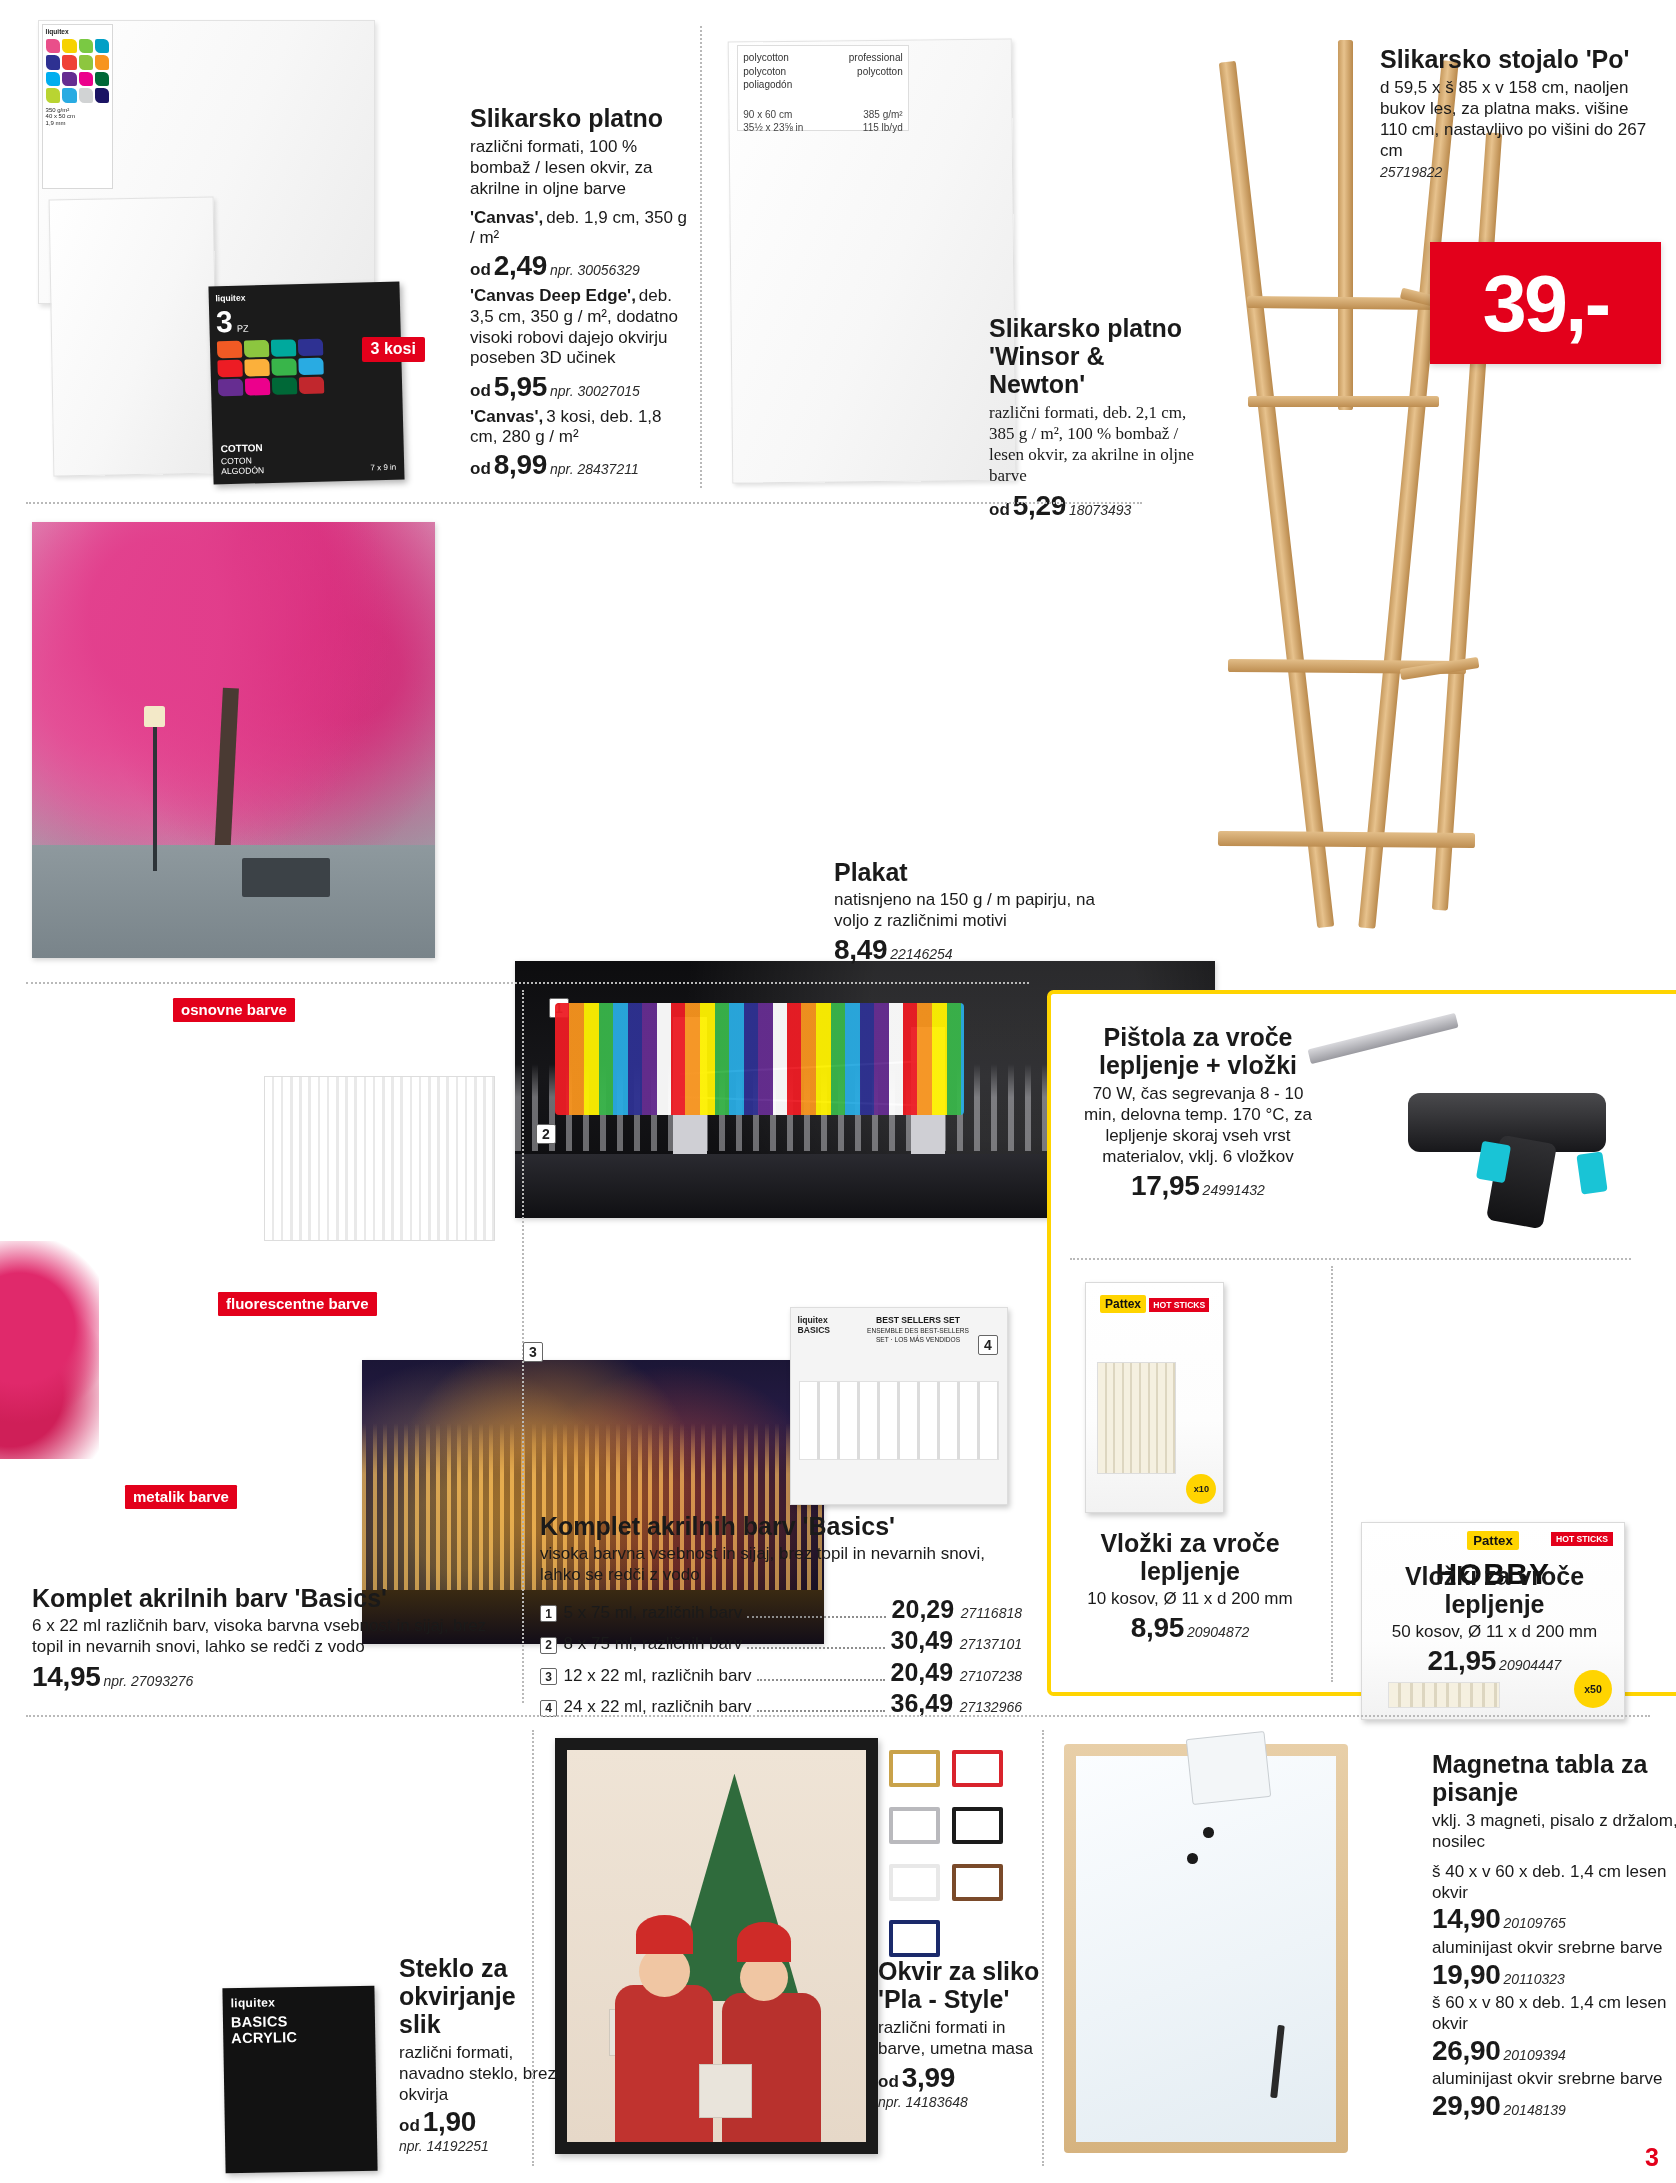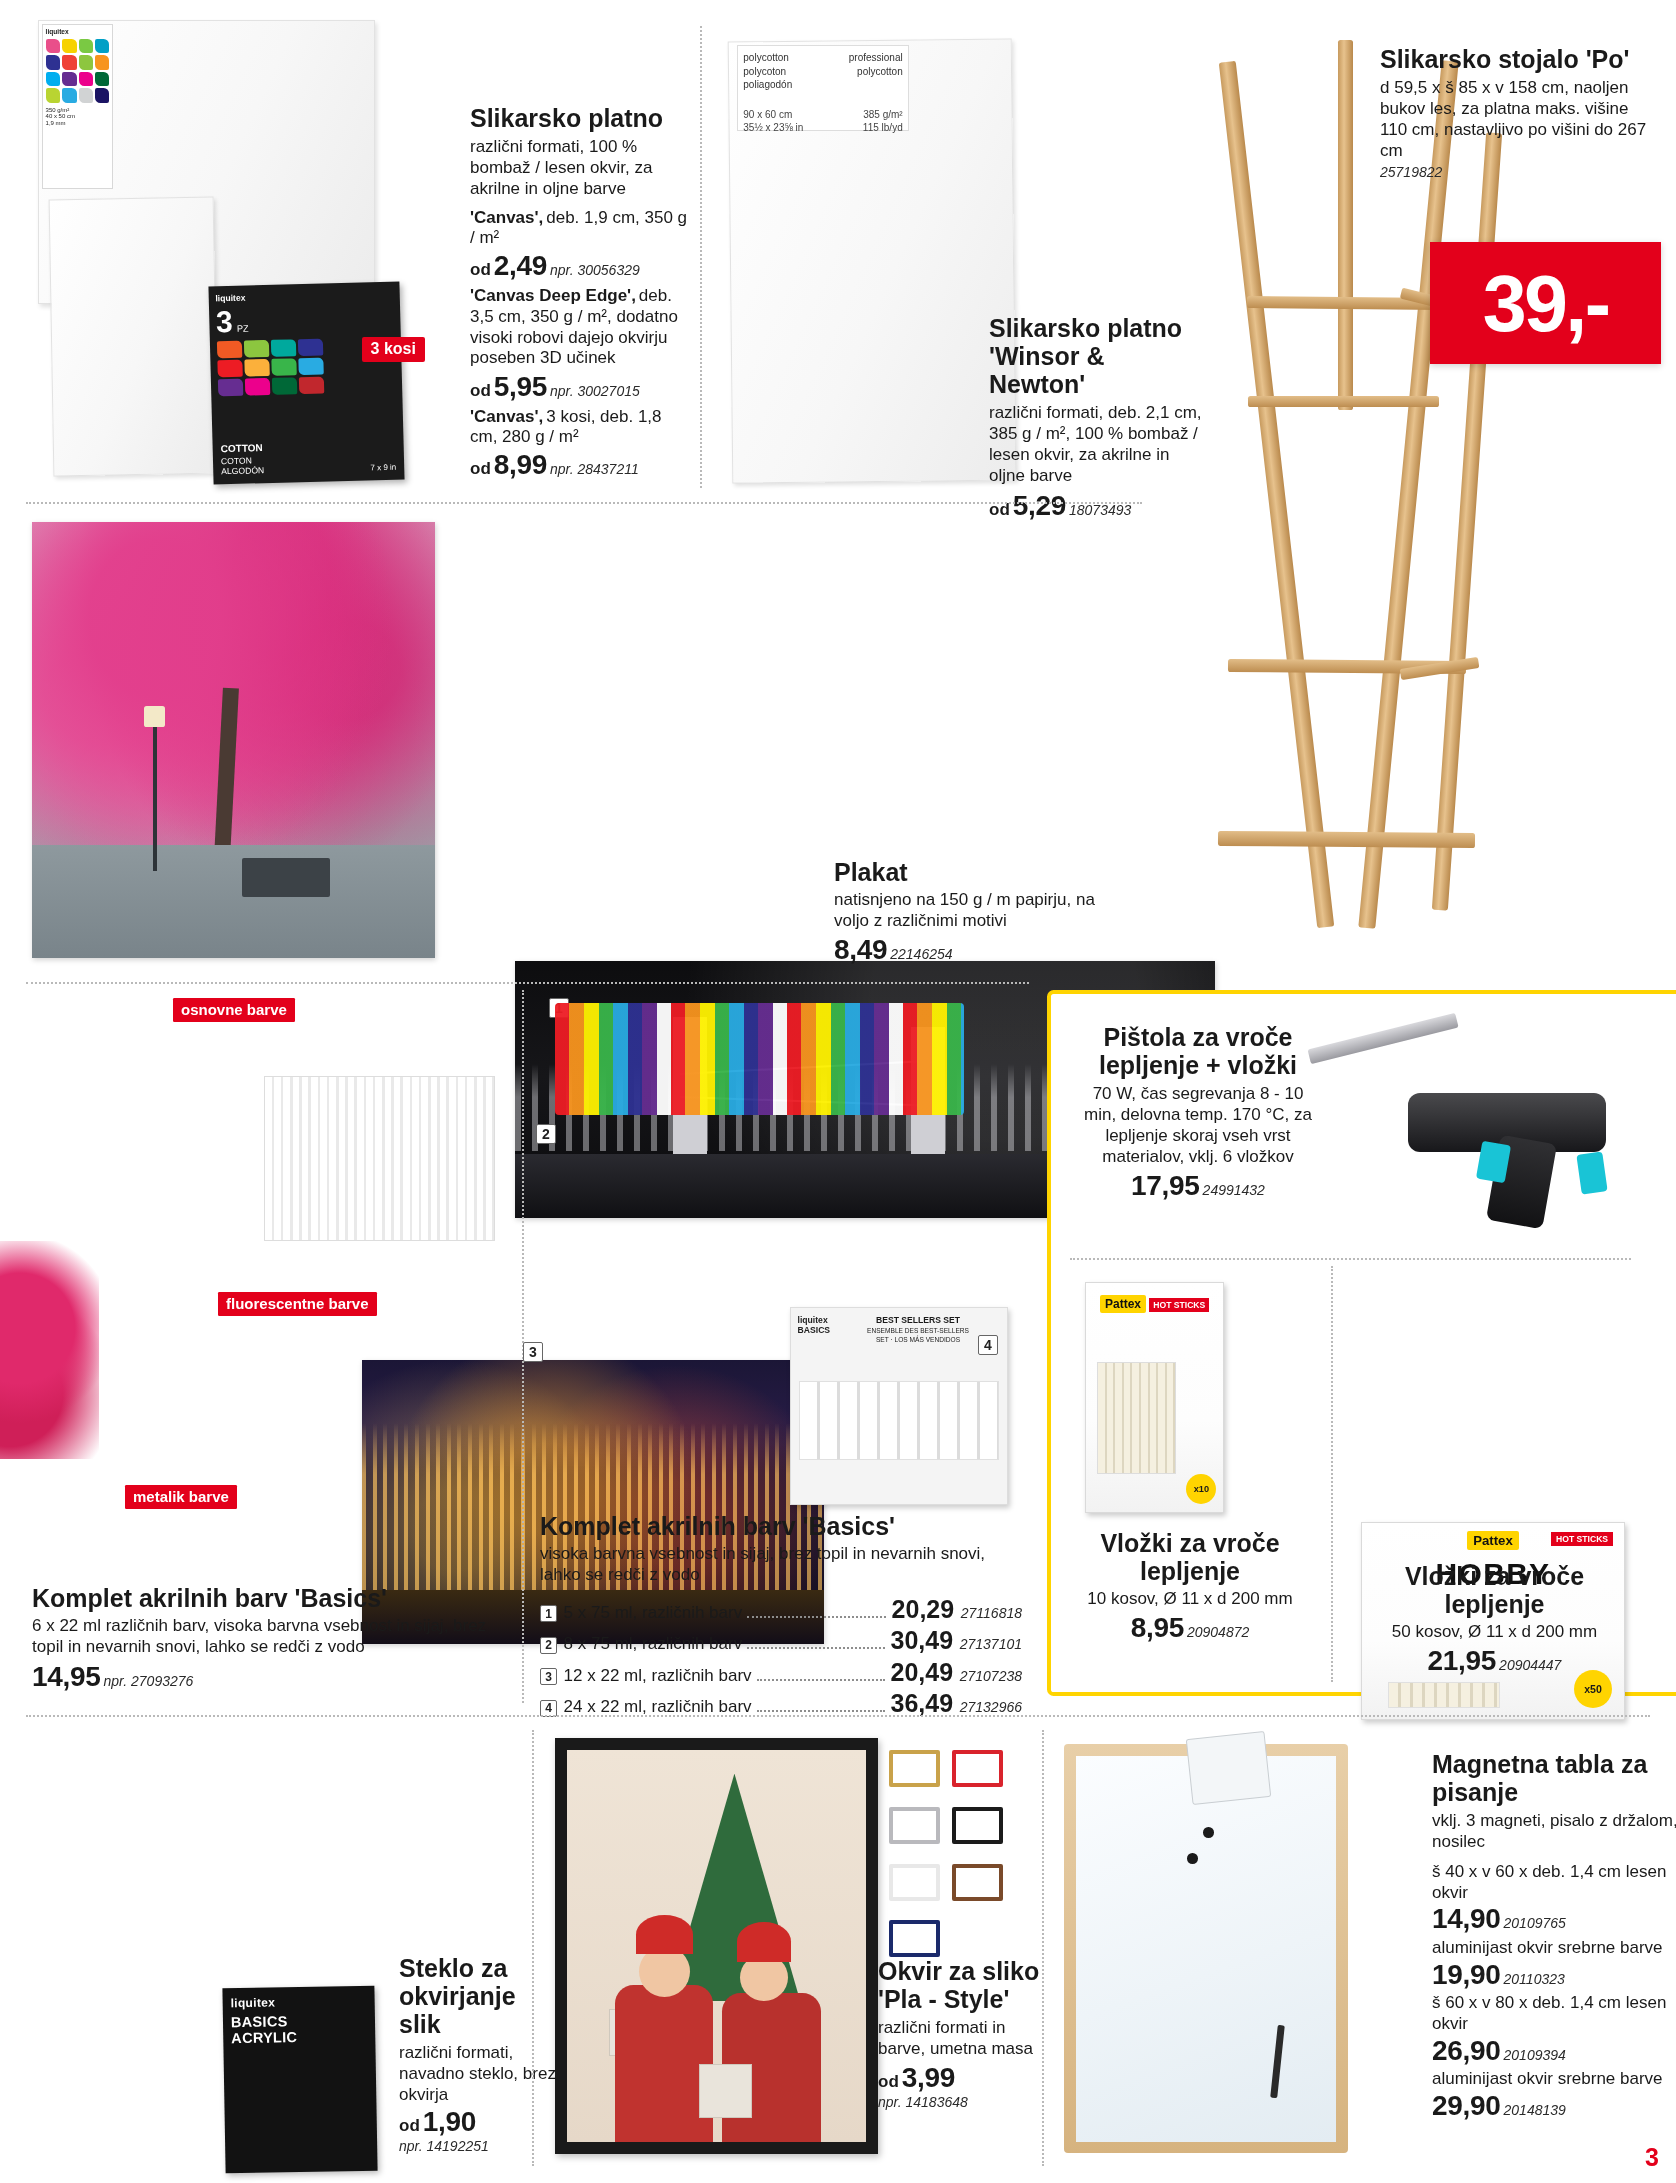--- a/index.html
+++ b/index.html
@@ -297,21 +297,21 @@
       </div>
       <div style="text-align:right;">
         <div>385 g/m²</div>
         <div>115 lb/yd</div>
       </div>
     </div>
   </div>
 
   <div class="abs" style="left:989px; top:314px; width:218px;">
     <div class="title">Slikarsko platno 'Winsor &amp; Newton'</div>
-    <div class="desc" style="margin-top:5.3px;">različni formati, deb. 2,1 cm, 385 g / m², 100 % bombaž / lesen okvir, za akrilne in oljne barve</div>
+    <div class="desc" style="margin-top:5.3px;font-family:Liberation Serif, serif;">različni formati, deb. 2,1 cm, 385 g / m², 100 % bombaž / lesen okvir, za akrilne in oljne barve</div>
     <div style="margin-top:4px;">
       <span class="od bold">od</span>
       <span class="price">5,29</span>
       <span class="artno">18073493</span>
     </div>
   </div>
 
   <div class="abs" style="left:1149px; top:13.2px; width:409px; height:944px;">
 
     <div class="easel-leg" style="left:310px; top:119px; width:16px; height:779px; transform:rotate(4deg);"></div>

